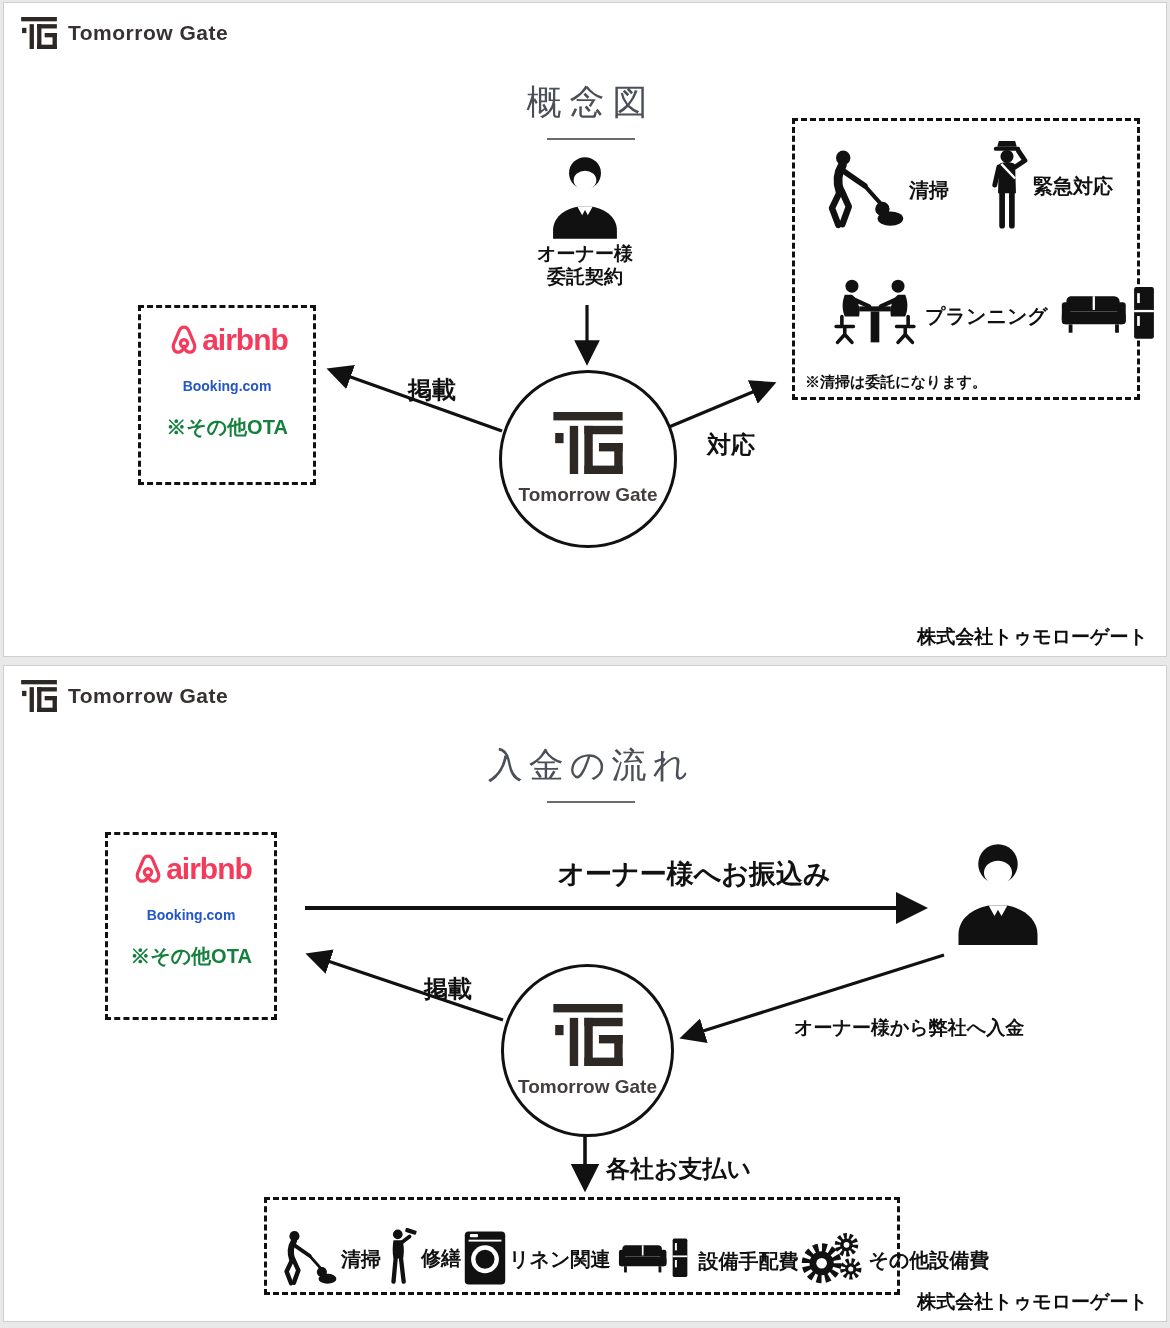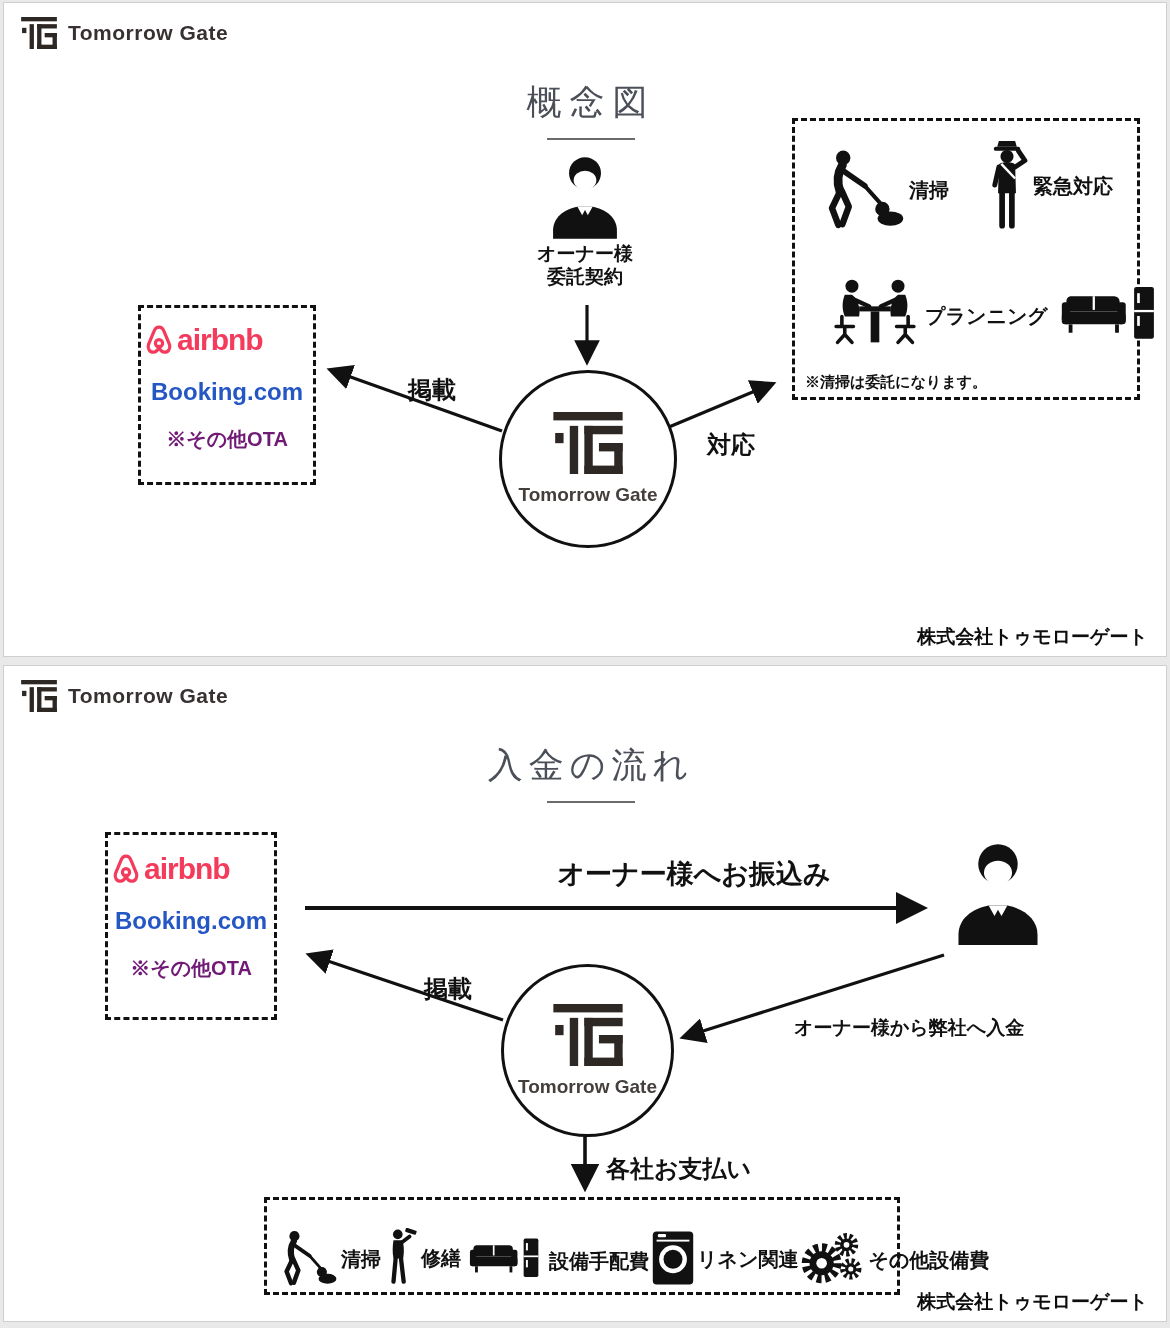--- a/index.html
+++ b/index.html
@@ -16,25 +16,25 @@
   .arrows{position:absolute;inset:0;pointer-events:none;}
   .lbl{position:absolute;font-weight:700;font-size:24px;color:#111;white-space:nowrap;}
   .circle{position:absolute;border:3.5px solid #111;border-radius:50%;background:#fff;display:flex;flex-direction:column;align-items:center;justify-content:center;gap:10px;}
   .c1{left:495px;top:367px;width:172px;height:172px;}
   .c2{left:497px;top:298px;width:167px;height:167px;}
   .circle .tgbig{width:74px;height:62px;}
   .circle-label{font-size:19px;font-weight:700;color:#443e3c;}
   .ota-box{position:absolute;border:3px dashed #111;background:#fff;text-align:center;}
   .ota1{left:134px;top:302px;width:172px;height:160px;padding-top:14px;}
   .ota2{left:101px;top:166px;width:166px;height:166px;padding-top:16px;}
-  .airbnb-row{display:flex;align-items:center;gap:0;}
+  .airbnb-row{display:flex;align-items:center;justify-content:center;gap:0;}
   .airbnb-row .belo{width:36px;height:36px;}
   .airbnb-word{font-size:30px;font-weight:700;letter-spacing:-1px;color:#f43b5c;}
-  .booking{margin-top:20px;font-size:24px;font-weight:700;color:#2456c4;}
-  .ota-other{margin-top:20px;font-size:20px;font-weight:700;color:#701a75;}
+  .booking{margin-top:20px;font-size:14px;font-weight:700;color:#2456c4;}
+  .ota-other{margin-top:20px;font-size:20px;font-weight:700;color:#15803d;}
   .svc-box{position:absolute;border:3px dashed #111;background:#fff;}
   .svc-box1{left:788px;top:115px;width:342px;height:276px;}
   .svc-row{position:absolute;left:8px;right:8px;display:flex;justify-content:space-around;align-items:flex-end;}
   .r1{top:20px;}
   .r2{top:158px;left:30px;right:14px;}
   .svc{display:flex;flex-direction:row;align-items:center;}
   .svc-label{font-size:20px;font-weight:700;margin-top:3px;white-space:nowrap;}
   .svc-note{position:absolute;left:10px;bottom:5px;font-size:15px;font-weight:700;}
   .owner1{position:absolute;left:0;right:0;top:148px;text-align:center;}
   .owner1 .oic{width:84px;height:88px;}
@@ -306,32 +306,32 @@
           </svg>
         <div class="svc-label">清掃</div>
       </div>
       <div class="svc">
         <svg class="ic" width="40" height="58">
             <use href="#fix"></use>
           </svg>
         <div class="svc-label">修繕</div>
       </div>
       <div class="svc">
+        <svg class="ic" width="48" height="56">
+            <use href="#wash"></use>
+          </svg>
+        <div class="svc-label">リネン関連</div>
+      </div>
+      <div class="svc">
         <svg class="ic" width="88" height="52">
             <use href="#sofa"></use>
           </svg>
         <div class="svc-label">設備手配費</div>
       </div>
       <div class="svc">
-        <svg class="ic" width="48" height="56">
-            <use href="#wash"></use>
-          </svg>
-        <div class="svc-label">リネン関連</div>
-      </div>
-      <div class="svc">
         <svg class="ic" width="70" height="54">
             <use href="#gear"></use>
           </svg>
         <div class="svc-label">その他設備費</div>
       </div>
     </div>
 
     <footer class="company">株式会社トゥモローゲート</footer>
   </section>
 

